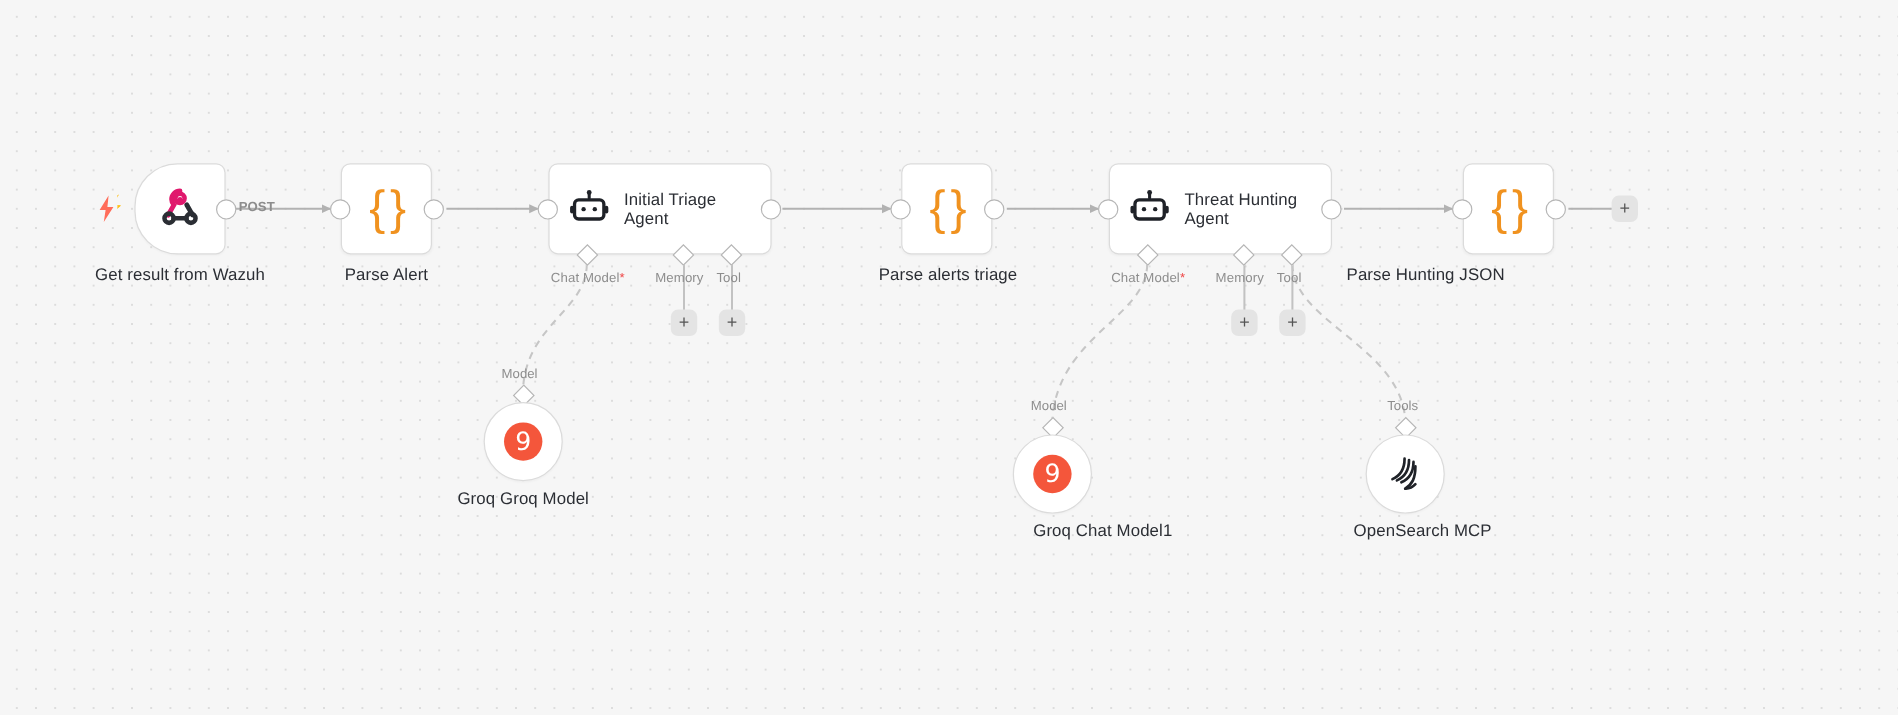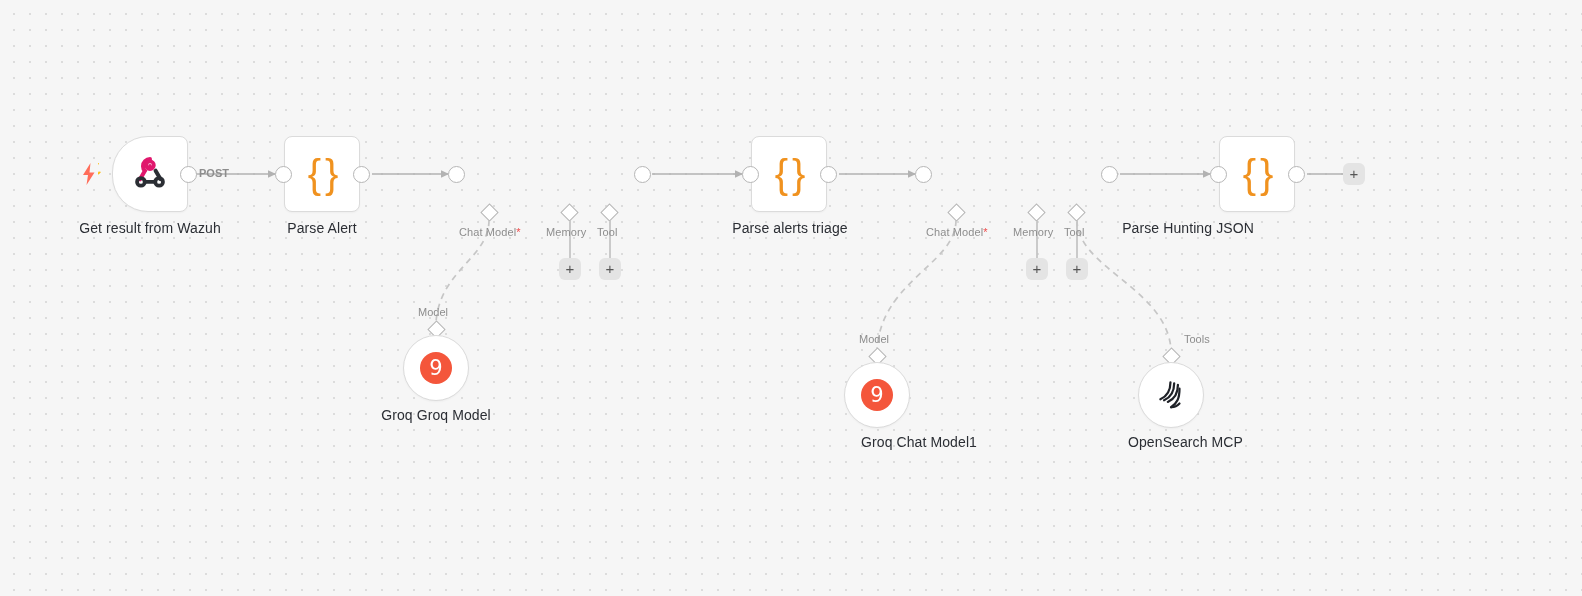--- a/index.html
+++ b/index.html
@@ -218,20 +218,32 @@
   <div class="conn-text" style="left:199px; top:167px;font-weight:bold;">POST</div>
   <div class="node-label" style="left:78px; top:220px; width:144px;">Get result from Wazuh</div>
 
   <div class="node square" style="left:284px; top:136px;">
     <span class="icon-json">{ }</span>
   </div>
   <div class="port" style="left:275px; top:166px;"></div>
   <div class="port" style="left:353px; top:166px;"></div>
   <div class="node-label" style="left:250px; top:220px; width:144px;">Parse Alert</div>
 
+  <div class="node wide" style="left:457px; top:136px;">
+    <svg class="icon-robot" viewBox="0 0 32 32">
+      <path d="M16 3.5v4" stroke="#1f2228" stroke-width="2.4" stroke-linecap="round" fill="none"></path>
+      <circle cx="16" cy="3.2" r="1.9" fill="#1f2228"></circle>
+      <rect x="4.5" y="9" width="23" height="15" rx="3.2" fill="none" stroke="#1f2228" stroke-width="2.6"></rect>
+      <rect x="1" y="13.6" width="3" height="6" rx="1.5" fill="#1f2228"></rect>
+      <rect x="28" y="13.6" width="3" height="6" rx="1.5" fill="#1f2228"></rect>
+      <circle cx="11.6" cy="16.3" r="1.7" fill="#1f2228"></circle>
+      <circle cx="20.4" cy="16.3" r="1.7" fill="#1f2228"></circle>
+    </svg>
+    <span class="node-title">Initial Triage Agent</span>
+  </div>
   <div class="port" style="left:448px; top:166px;"></div>
   <div class="port" style="left:634px; top:166px;"></div>
 
   <div class="diamond" style="left:483px; top:206px;"></div>
   <div class="port-label" style="left:459px; top:226px;"><span>Chat Model</span><span class="req-star">*</span></div>
 
   <div class="diamond" style="left:563px; top:206px;"></div>
   <div class="port-label" style="left:546px; top:226px;">Memory</div>
 
   <div class="diamond" style="left:603px; top:206px;"></div>
@@ -240,20 +252,32 @@
   <div class="plus-btn" style="left:559px; top:258px;">+</div>
   <div class="plus-btn" style="left:599px; top:258px;">+</div>
 
   <div class="node square" style="left:751px; top:136px;">
     <span class="icon-json">{ }</span>
   </div>
   <div class="port" style="left:742px; top:166px;"></div>
   <div class="port" style="left:820px; top:166px;"></div>
   <div class="node-label" style="left:699px; top:220px; width:182px;">Parse alerts triage</div>
 
+  <div class="node wide" style="left:924px; top:136px;">
+    <svg class="icon-robot" viewBox="0 0 32 32">
+      <path d="M16 3.5v4" stroke="#1f2228" stroke-width="2.4" stroke-linecap="round" fill="none"></path>
+      <circle cx="16" cy="3.2" r="1.9" fill="#1f2228"></circle>
+      <rect x="4.5" y="9" width="23" height="15" rx="3.2" fill="none" stroke="#1f2228" stroke-width="2.6"></rect>
+      <rect x="1" y="13.6" width="3" height="6" rx="1.5" fill="#1f2228"></rect>
+      <rect x="28" y="13.6" width="3" height="6" rx="1.5" fill="#1f2228"></rect>
+      <circle cx="11.6" cy="16.3" r="1.7" fill="#1f2228"></circle>
+      <circle cx="20.4" cy="16.3" r="1.7" fill="#1f2228"></circle>
+    </svg>
+    <span class="node-title">Threat Hunting Agent</span>
+  </div>
   <div class="port" style="left:915px; top:166px;"></div>
   <div class="port" style="left:1101px; top:166px;"></div>
 
   <div class="diamond" style="left:950px; top:206px;"></div>
   <div class="port-label" style="left:926px; top:226px;"><span>Chat Model</span><span class="req-star">*</span></div>
 
   <div class="diamond" style="left:1030px; top:206px;"></div>
   <div class="port-label" style="left:1013px; top:226px;">Memory</div>
 
   <div class="diamond" style="left:1070px; top:206px;"></div>
@@ -277,21 +301,21 @@
   </div>
   <div class="node-label" style="left:364px; top:407px; width:144px;">Groq Groq Model</div>
 
   <div class="conn-text" style="left:859px; top:333px;">Model</div>
   <div class="diamond" style="left:871px; top:350px;"></div>
   <div class="subnode" style="left:844px; top:362px;">
     <span class="groq-badge">9</span>
   </div>
   <div class="node-label" style="left:847px; top:434px; width:144px;">Groq Chat Model1</div>
 
-  <div class="conn-text" style="left:1156px; top:333px;margin-left:28px;">Tools</div>
+  <div class="conn-text" style="left:1156px; top:333px;">Tools</div>
   <div class="diamond" style="left:1165px; top:350px;"></div>
   <div class="subnode" style="left:1138px; top:362px;">
     <svg width="34" height="34" viewBox="0 0 32 32">
       <path d="M22.5 6.5c0 8.5-3.2 13.2-9.5 16" fill="none" stroke="#1f2228" stroke-width="2.1" stroke-linecap="round"></path>
       <path d="M19 5c0 8.5-3.2 13.2-9.5 16" fill="none" stroke="#1f2228" stroke-width="2.1" stroke-linecap="round"></path>
       <path d="M15.5 4c0 8.5-3.2 13.2-9.5 16" fill="none" stroke="#1f2228" stroke-width="2.1" stroke-linecap="round"></path>
       <path d="M24 10c0 9.5-2.5 14-8 17.5" fill="none" stroke="#1f2228" stroke-width="2.1" stroke-linecap="round"></path>
       <path d="M16.5 27.5c3.2 0 5.5-1.3 7.5-3.5" fill="none" stroke="#1f2228" stroke-width="2.1" stroke-linecap="round"></path>
     </svg>
   </div>

